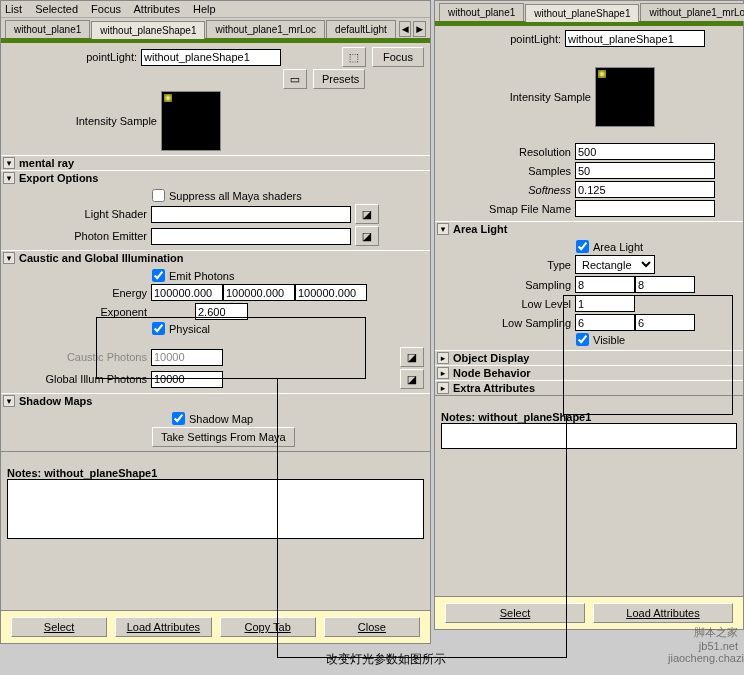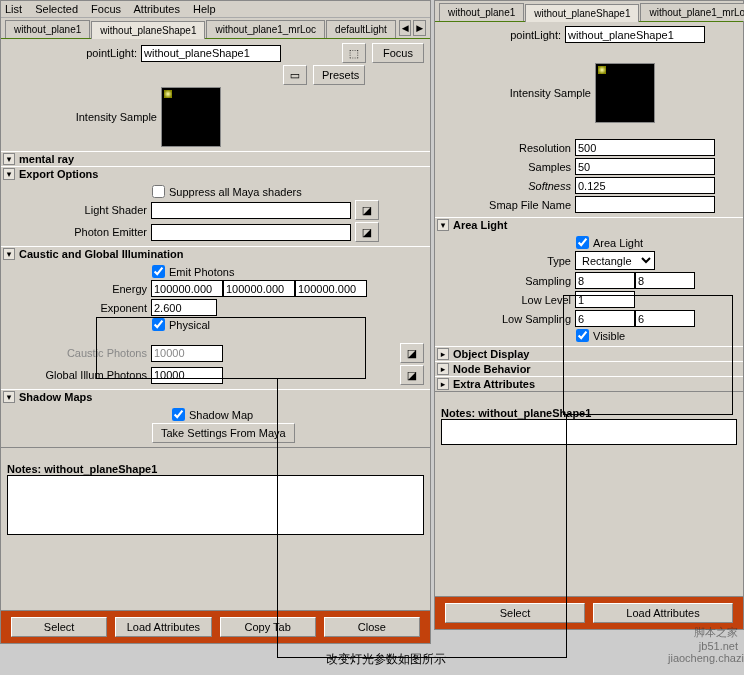--- a/index.html
+++ b/index.html
@@ -2,40 +2,40 @@
 <html><head>
 <meta charset="utf-8">
 <style>
 *{box-sizing:border-box;font-family:Arial,sans-serif;font-size:11px;}
 body{margin:0;background:#ccc;width:744px;height:675px;position:relative;overflow:hidden;}
 .panel{position:absolute;background:#d4d0c8;border:1px solid #888;}
 .left{left:0;top:0;width:431px;height:644px;}
 .right{left:434px;top:0;width:310px;height:630px;}
 .menubar{background:#d4d0c8;padding:2px 4px;border-bottom:1px solid #aaa;}
 .menubar span{margin-right:10px;cursor:default;}
-.tabbar{display:flex;padding:2px 4px 0 4px;align-items:flex-start;border-bottom:1px solid #4d7c0f;}
+.tabbar{display:flex;padding:2px 4px 0 4px;align-items:center;border-bottom:5px solid #4d7c0f;}
 .tab{padding:3px 8px;border:1px solid #888;border-bottom:none;background:#d4d0c8;margin-right:1px;font-size:10px;cursor:default;}
 .tab.active{background:#e8e4dc;position:relative;top:1px;}
 .tabnav{width:14px;height:16px;border:1px solid #888;background:#d4d0c8;text-align:center;line-height:14px;font-size:9px;margin-left:2px;}
 .section{padding:2px 6px;}
 .row{display:flex;align-items:center;margin:2px 0;}
 .lbl{text-align:right;margin-right:4px;}
 .inp{border:1px solid #000;background:#fff;padding:1px 2px;height:17px;font-size:11px;}
 .btn{border:1px solid #888;background:#d4d0c8;padding:2px 8px;height:20px;font-size:11px;cursor:default;border-top-color:#fff;border-left-color:#fff;}
 .iconbtn{width:24px;height:20px;border:1px solid #888;background:#d4d0c8;border-top-color:#fff;border-left-color:#fff;text-align:center;line-height:18px;}
 .swatch{width:60px;height:60px;background:#000;border:1px solid #888;position:relative;}
 .swatch::before{content:"";position:absolute;left:2px;top:2px;width:8px;height:8px;background:radial-gradient(circle,#ffa,#880 70%);}
 .collapser{display:flex;align-items:center;background:#d4d0c8;padding:1px 2px;border-top:1px solid #fff;}
 .arrow{width:12px;height:12px;border:1px solid #888;background:#e8e4dc;text-align:center;line-height:10px;font-size:9px;margin-right:4px;}
 .bold{font-weight:bold;}
 input[type=checkbox]{margin:0 4px 0 0;}
 .disabled{color:#888;}
 .notes{border-top:1px solid #888;padding:15px 6px;}
 .notesarea{width:100%;height:60px;background:#fff;border:1px solid #000;}
-.btnrow{display:flex;justify-content:space-around;padding:6px;border-top:1px solid #888;position:absolute;bottom:0;left:0;right:0;background:#c2410c;}
+.btnrow{display:flex;justify-content:space-around;padding:6px;border-top:1px solid #888;position:absolute;bottom:0;left:0;right:0;background:#fef9c3;text-decoration:underline;}
 .btnrow .btn{flex:1;margin:0 4px;text-align:center;}
 .hl{position:absolute;border:1px solid #000;pointer-events:none;}
 .annot{position:absolute;left:326px;top:651px;font-size:12px;}
 .connector{position:absolute;background:#000;}
 .wm{position:absolute;right:6px;bottom:6px;width:70px;height:44px;font-size:9px;color:#333;text-align:right;opacity:0.6;}
 </style>
 </head>
 <body>
 
 <div class="panel left">
@@ -115,21 +115,21 @@
         <span>Emit Photons</span>
       </div>
     <div class="row">
         <div class="lbl" style="width:140px;">Energy</div>
       <input class="inp" style="width: 72px;" value="100000.000">
       <input class="inp" style="width: 72px;" value="100000.000">
       <input class="inp" style="width: 72px;" value="100000.000">
     </div>
     <div class="row">
         <div class="lbl" style="width:140px;">Exponent</div>
-        <input class="inp" style="width: 66px;" value="2.600">
+        <input class="inp" style="width: 53px; margin-left: 44px;" value="2.600">
       </div>
     <div class="row">
         <div style="width:145px"></div>
         <input type="checkbox" checked="" style="">
         <span>Physical</span>
       </div>
     <div style="height:8px"></div>
     <div class="row">
         <div class="lbl disabled" style="width:140px;">Caustic Photons</div>
         <input class="inp disabled" style="width: 72px;" value="10000">

